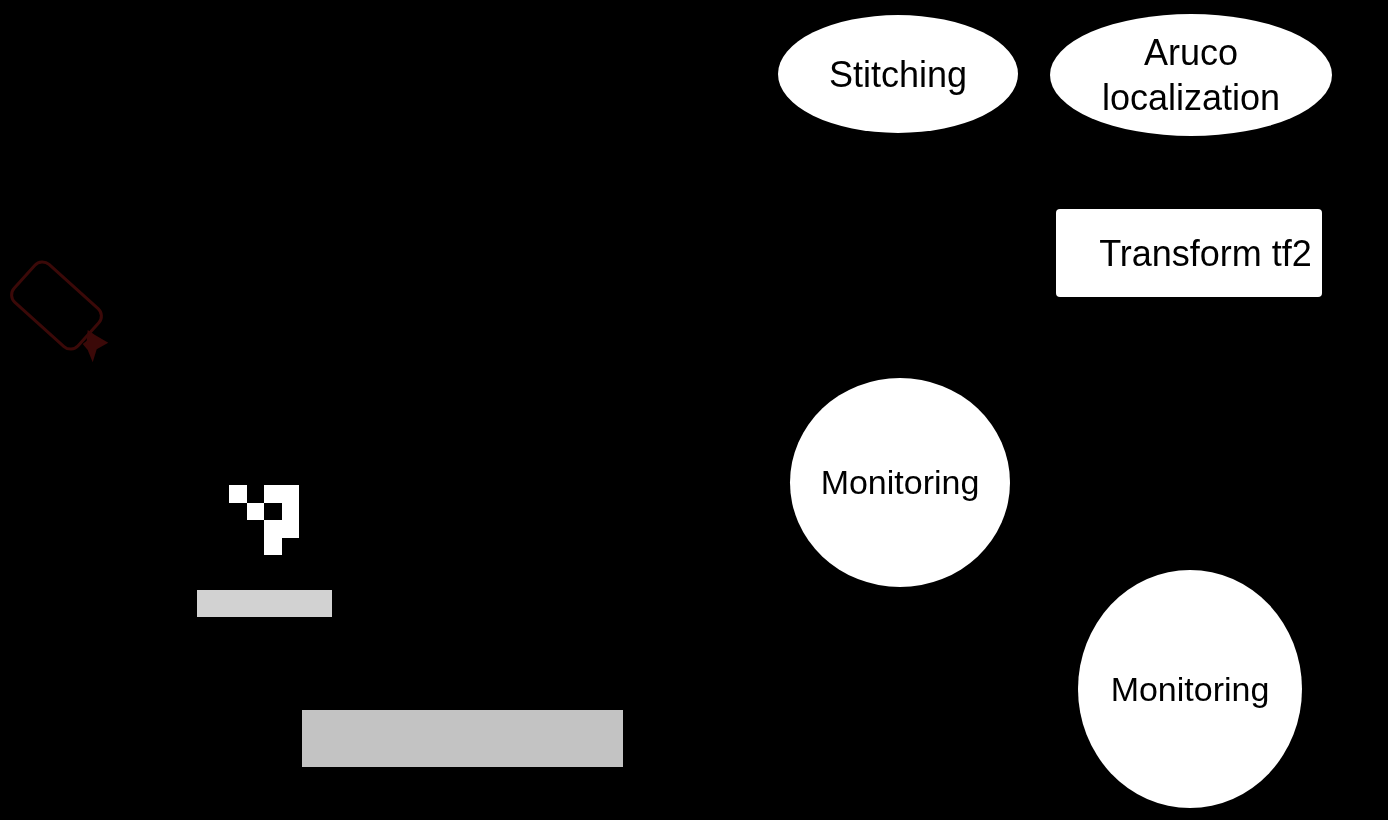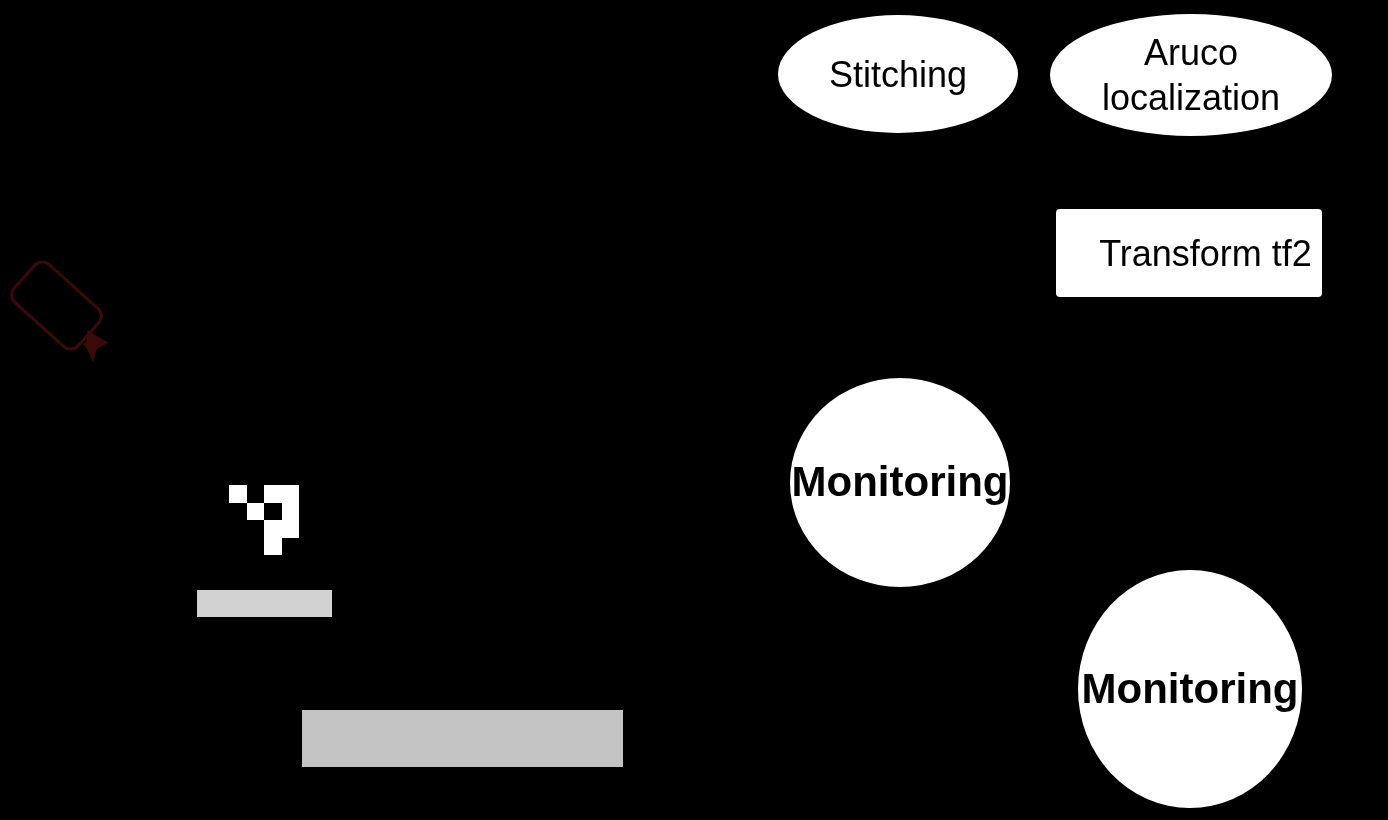--- a/index.html
+++ b/index.html
@@ -30,22 +30,22 @@
   .ellipse { border-radius: 50%; }
   .rect    { border-radius: 4px; padding-left: 33px; }
   .node-label {
     white-space: pre-line;
     font-size: 36px;
     font-weight: 400;
     line-height: 1.25;
     color: #000000;
   }
   .node-label.bold {
-    font-size: 42px;
-    font-weight: 700;
+    font-size: 34px;
+    font-weight: 400;
   }
   #node-stitching  { left: 778px;  top: 15px;  width: 240px; height: 118px; }
   #node-aruco      { left: 1050px; top: 14px;  width: 282px; height: 122px; align-items: center; }
   #node-transform  { left: 1056px; top: 209px; width: 266px; height: 88px; }
   #node-monitoring { left: 790px;  top: 378px; width: 220px; height: 209px; }
   #node-navigation { left: 1078px; top: 570px; width: 224px; height: 238px; }
 
   #camera-icon {
     position: absolute;
     left: 0px;

